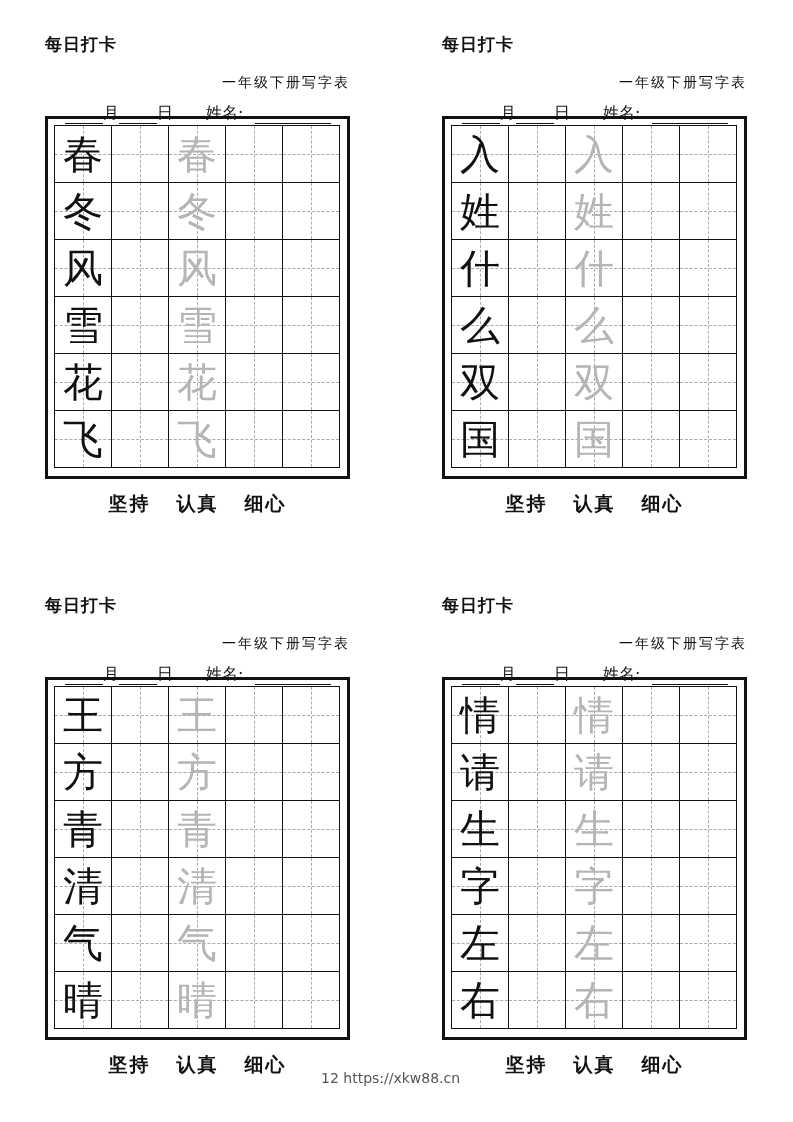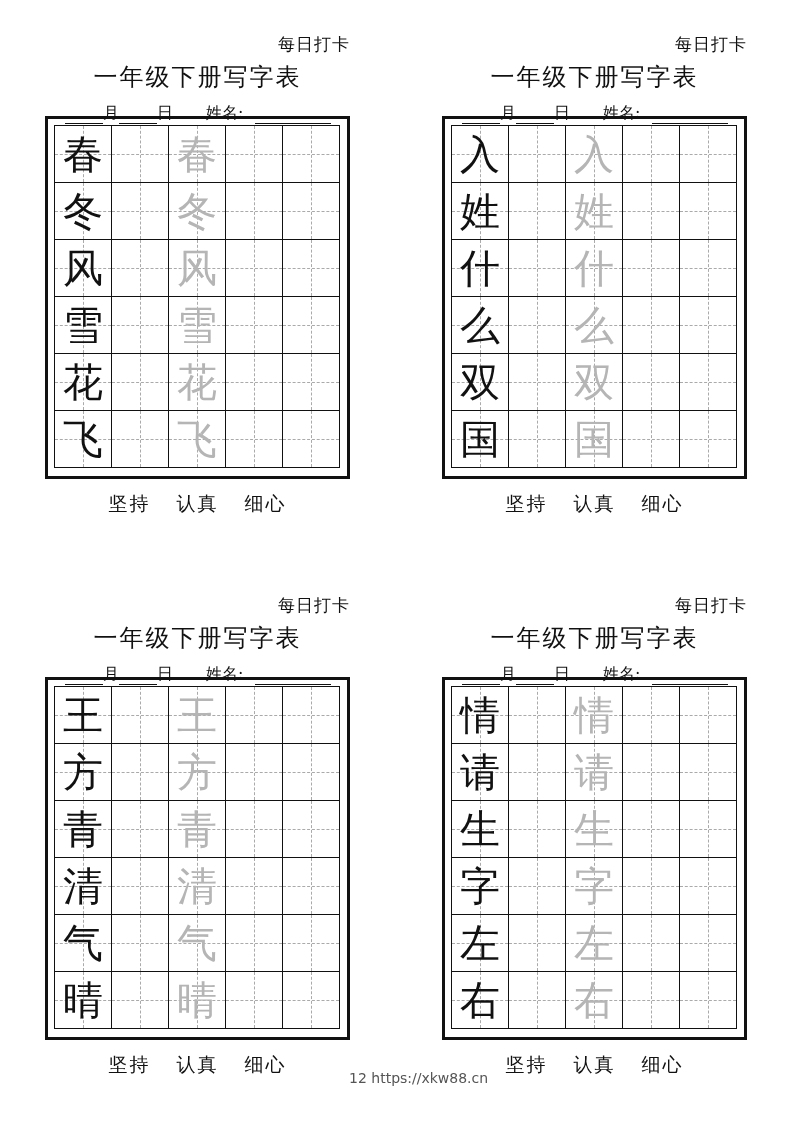--- a/index.html
+++ b/index.html
@@ -1,38 +1,38 @@
 <!DOCTYPE html>
 <html><head>
 <meta charset="utf-8">
 <style>
   html, body { margin:0; padding:0; background:#ffffff; }
   body { width:793px; height:1122px; position:relative; overflow:hidden;
          font-family: "DejaVu Serif", "Liberation Serif", serif; color:#111; }
   .card { position:absolute; width:305px; }
-  .title { position:absolute; left:0; width:305px; top:0; text-align:right;
-           font-size:17px; font-weight:normal; letter-spacing:1px; }
-  .subtitle { position:absolute; left:0; width:305px; top:28px; text-align:center;
-              font-size:24px; letter-spacing:2px; }
+  .title { position:absolute; left:0; width:305px; top:0; text-align:left;
+           font-size:17px; font-weight:bold; letter-spacing:1px; }
+  .subtitle { position:absolute; left:0; width:305px; top:41px; text-align:right;
+              font-size:14px; letter-spacing:2px; }
   .daterow { position:absolute; left:20px; top:70px; font-size:16px; white-space:nowrap; }
   .daterow .blank { display:inline-block; border-bottom:1px solid #111; vertical-align:bottom; height:14px; }
   .box { position:absolute; left:0; top:83px; width:299px; height:357px; border:3px solid #111; }
   .grid { position:absolute; left:6px; top:6px; border-left:1.5px solid #111; border-top:1.5px solid #111; }
   .row { display:flex; }
   .cell { width:56px; height:56px; border-right:1.5px solid #111; border-bottom:1.5px solid #111;
           position:relative; box-sizing:content-box; }
   .cell::before { content:""; position:absolute; left:50%; top:0; bottom:0; border-left:1px dashed #aaa; }
   .cell::after { content:""; position:absolute; top:50%; left:0; right:0; border-top:1px dashed #aaa; }
   .ch { position:absolute; inset:0; display:flex; align-items:center; justify-content:center;
         font-size:40px; z-index:1; line-height:1; }
   .ch.trace { color:#b5b5b5; }
   .motto { position:absolute; left:0; width:305px; top:458px; text-align:center;
-           font-size:19px; font-weight:normal; word-spacing:18px; letter-spacing:2px; }
+           font-size:19px; font-weight:bold; word-spacing:18px; letter-spacing:2px; }
   .footer { position:absolute; left:321px; top:1070px; font-family:"DejaVu Sans","Liberation Sans",sans-serif;
-            font-size:14px; color:#555;margin-left:28px; }
+            font-size:14px; color:#555; }
 </style>
 </head>
 <body>
 
 <div id="cards-root">
     <div class="card" style="left: 45px; top: 33px;">
     <div class="title">每日打卡</div>
     <div class="subtitle">一年级下册写字表</div>
     <div class="daterow">
       <span class="blank" style="width:38px"></span><span class="ml">月</span><span class="blank" style="width:38px"></span><span class="dl">日</span>

